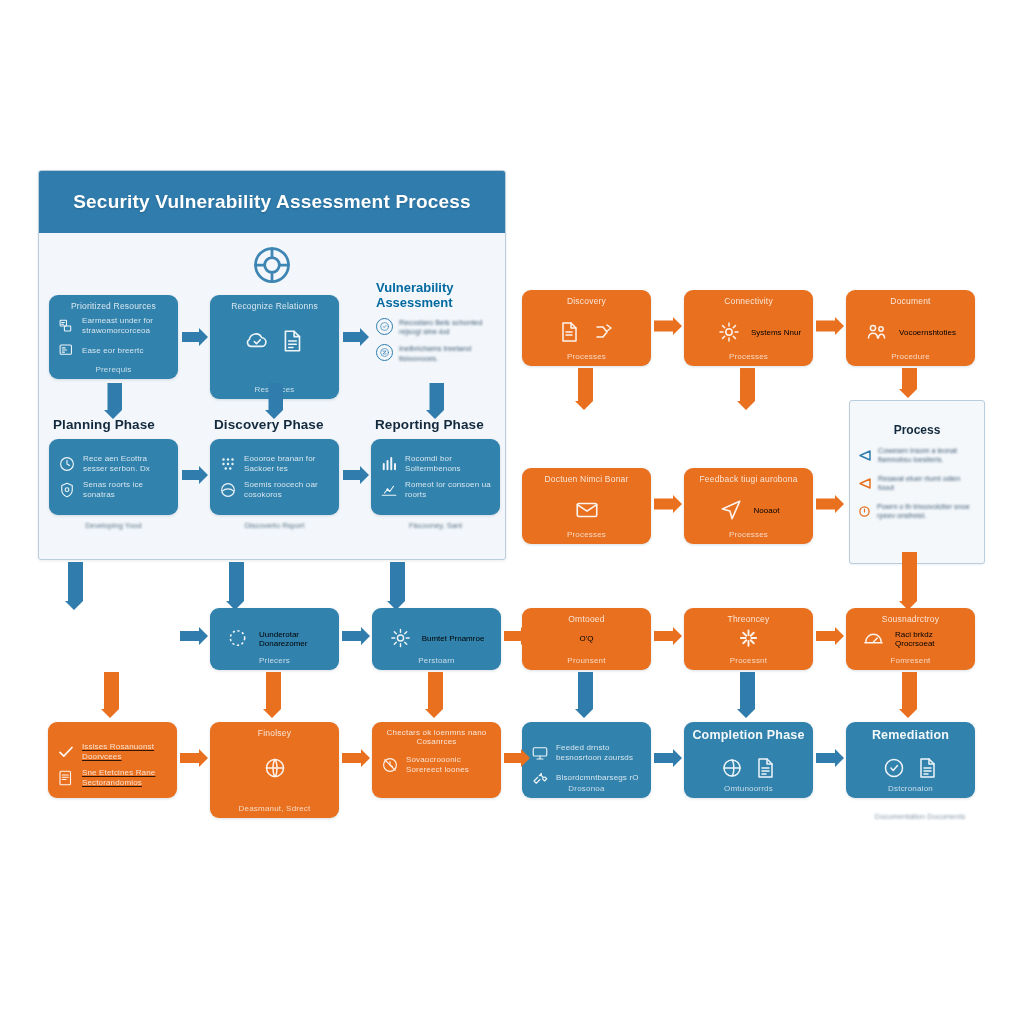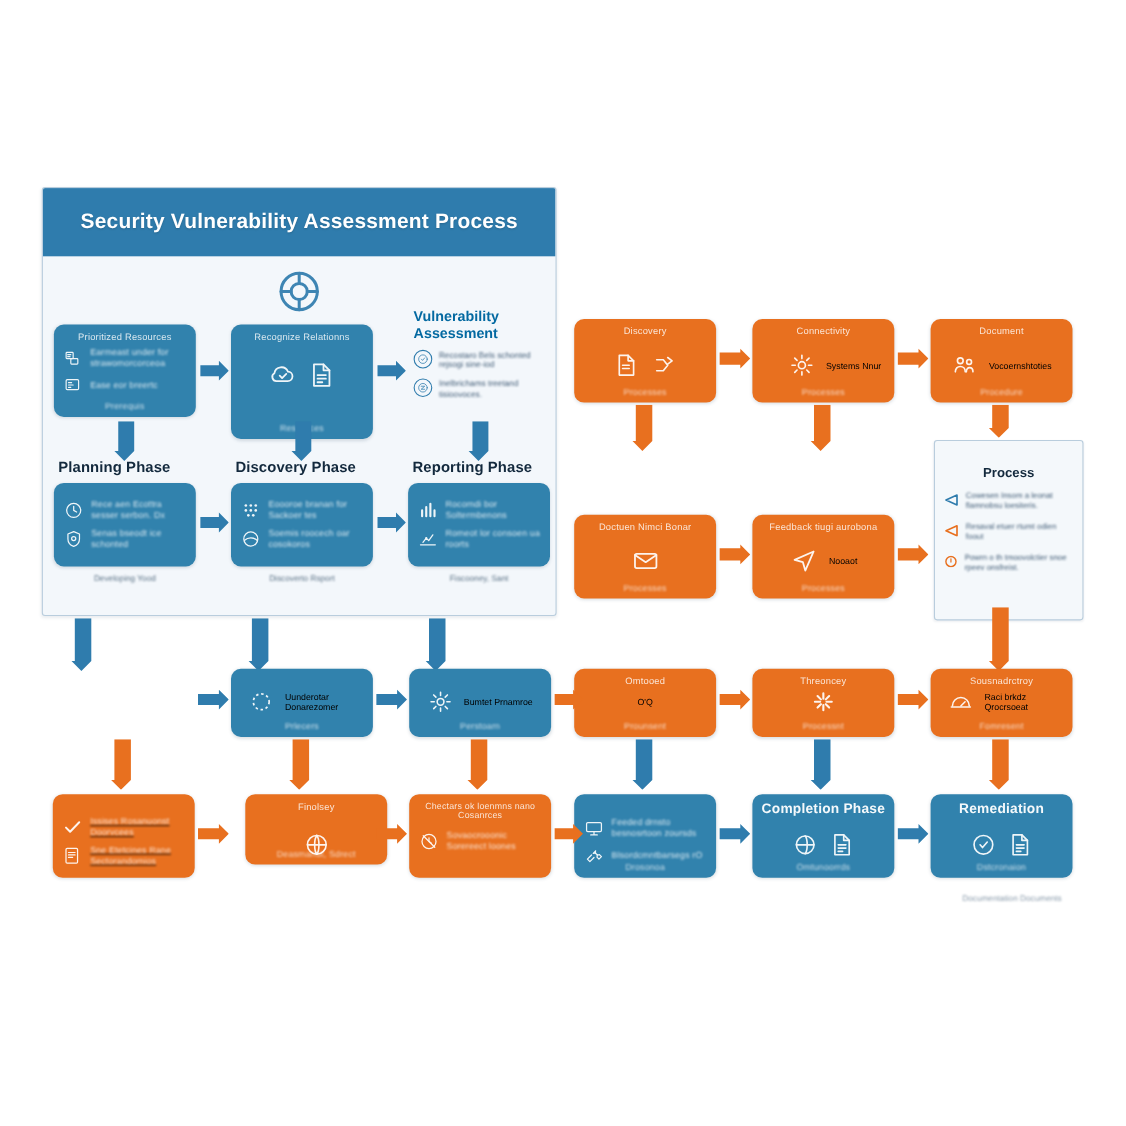--- a/index.html
+++ b/index.html
@@ -192,21 +192,21 @@
             </span>
             <span class="txt">Rece aen Ecottra sesser serbon. Dx</span>
           </div>
           <div class="box-row">
             <span class="ic">
               <svg width="18" height="18" viewBox="0 0 24 24">
                 <path d="M12 3l7 3v6c0 4-3 7.5-7 9-4-1.5-7-5-7-9V6z" fill="none" stroke="#ffffff" stroke-width="1.5" stroke-linecap="round" stroke-linejoin="round"></path>
                 <circle cx="12" cy="11.5" r="2.5" fill="none" stroke="#ffffff" stroke-width="1.5" stroke-linecap="round" stroke-linejoin="round"></circle>
               </svg>
             </span>
-            <span class="txt">Senas bseodt ice schonted</span>
+            <span class="txt">Senas roorts ice sonatras</span>
           </div>
         </div>
       </div>
       <div class="sub-cap" style="left:10px;top:350px;width:129px;">Developing Yood</div>
       <div class="phase-label" style="left:175px;top:246px;">Discovery Phase</div>
       <div class="box blue" style="left:171px;top:268px;width:129px;height:76px;">
         <div class="box-rows">
           <div class="box-row">
             <span class="ic">
               <svg width="18" height="18" viewBox="0 0 24 24">
@@ -577,21 +577,21 @@
           <span class="ic">
             <svg width="18" height="18" viewBox="0 0 24 24">
               <rect x="4" y="3" width="14" height="18" rx="1.4" fill="none" stroke="#ffffff" stroke-width="1.5" stroke-linecap="round" stroke-linejoin="round"></rect>
               <path d="M7 8h8M7 11h8M7 14h5" fill="none" stroke="#ffffff" stroke-width="1.5" stroke-linecap="round" stroke-linejoin="round"></path>
             </svg>
           </span>
           <span class="txt">Sne Etetcines Rane Sectorandomios</span>
         </div>
       </div>
     </div>
-    <div class="box orange" style="left:223px;top:722px;width:129px;height:64px;">
+    <div class="box orange" style="left:210px;top:722px;width:129px;height:96px;">
       <div class="box-title" style="">Finolsey</div>
       <div class="box-center" style="top:46px;">
         <span class="ic">
           <svg width="24" height="24" viewBox="0 0 24 24">
             <circle cx="12" cy="12" r="8.5" fill="none" stroke="#ffffff" stroke-width="1.5" stroke-linecap="round" stroke-linejoin="round"></circle>
             <path d="M3.5 12h17M12 3.5c2.6 3 2.6 14 0 17M12 3.5c-2.6 3-2.6 14 0 17" fill="none" stroke="#ffffff" stroke-width="1.5" stroke-linecap="round" stroke-linejoin="round"></path>
           </svg>
         </span>
       </div>
       <div class="box-foot">Deasmanut, Sdrect</div>

